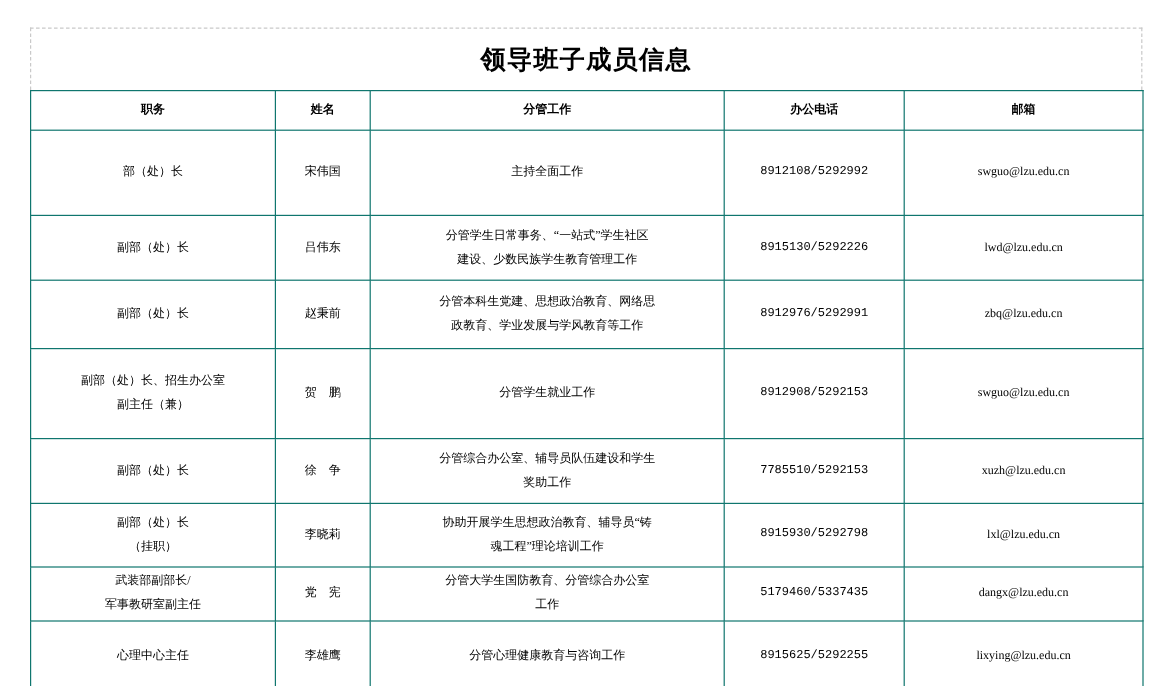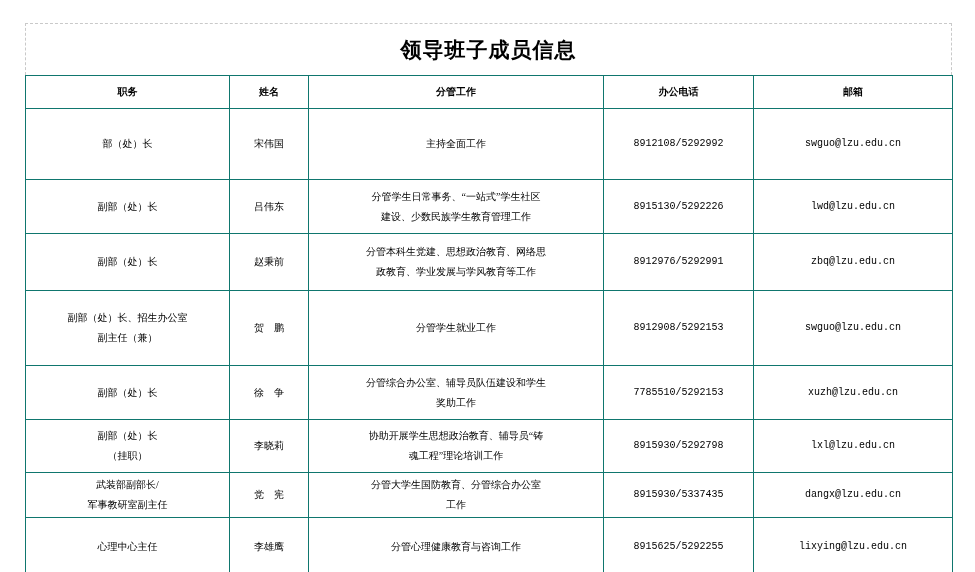--- a/index.html
+++ b/index.html
@@ -60,21 +60,21 @@
   tbody tr:nth-child(7) { height: 38px; }
   tbody tr:nth-child(8) { height: 58px; }
   .cell-position, .cell-duty {
     white-space: pre-line;
   }
   .cell-phone {
     font-family: "Liberation Mono", "DejaVu Sans Mono", monospace;
     font-size: 13.5px;
   }
   .cell-email {
-    font-family: Liberation Mono, monospace;
+    font-family: Liberation Serif, serif;
     font-size: 12.5px;
   }
 </style>
 </head>
 <body>
 
 <div class="sheet">
 
   <div class="title-box">
     <span class="title">领导班子成员信息</span>
@@ -145,21 +145,21 @@
 魂工程”理论培训工作</td>
         <td class="cell-phone">8915930/5292798</td>
         <td class="cell-email">lxl@lzu.edu.cn</td>
       </tr>
       <tr>
         <td class="cell-position">武装部副部长/
 军事教研室副主任</td>
         <td class="cell-name">党　宪</td>
         <td class="cell-duty">分管大学生国防教育、分管综合办公室
 工作</td>
-        <td class="cell-phone">8915930/5337435</td>
+        <td class="cell-phone">5179460/5337435</td>
         <td class="cell-email">dangx@lzu.edu.cn</td>
       </tr>
       <tr>
         <td class="cell-position">心理中心主任</td>
         <td class="cell-name">李雄鹰</td>
         <td class="cell-duty">分管心理健康教育与咨询工作</td>
         <td class="cell-phone">8915625/5292255</td>
         <td class="cell-email">lixying@lzu.edu.cn</td>
       </tr>
     </tbody>

